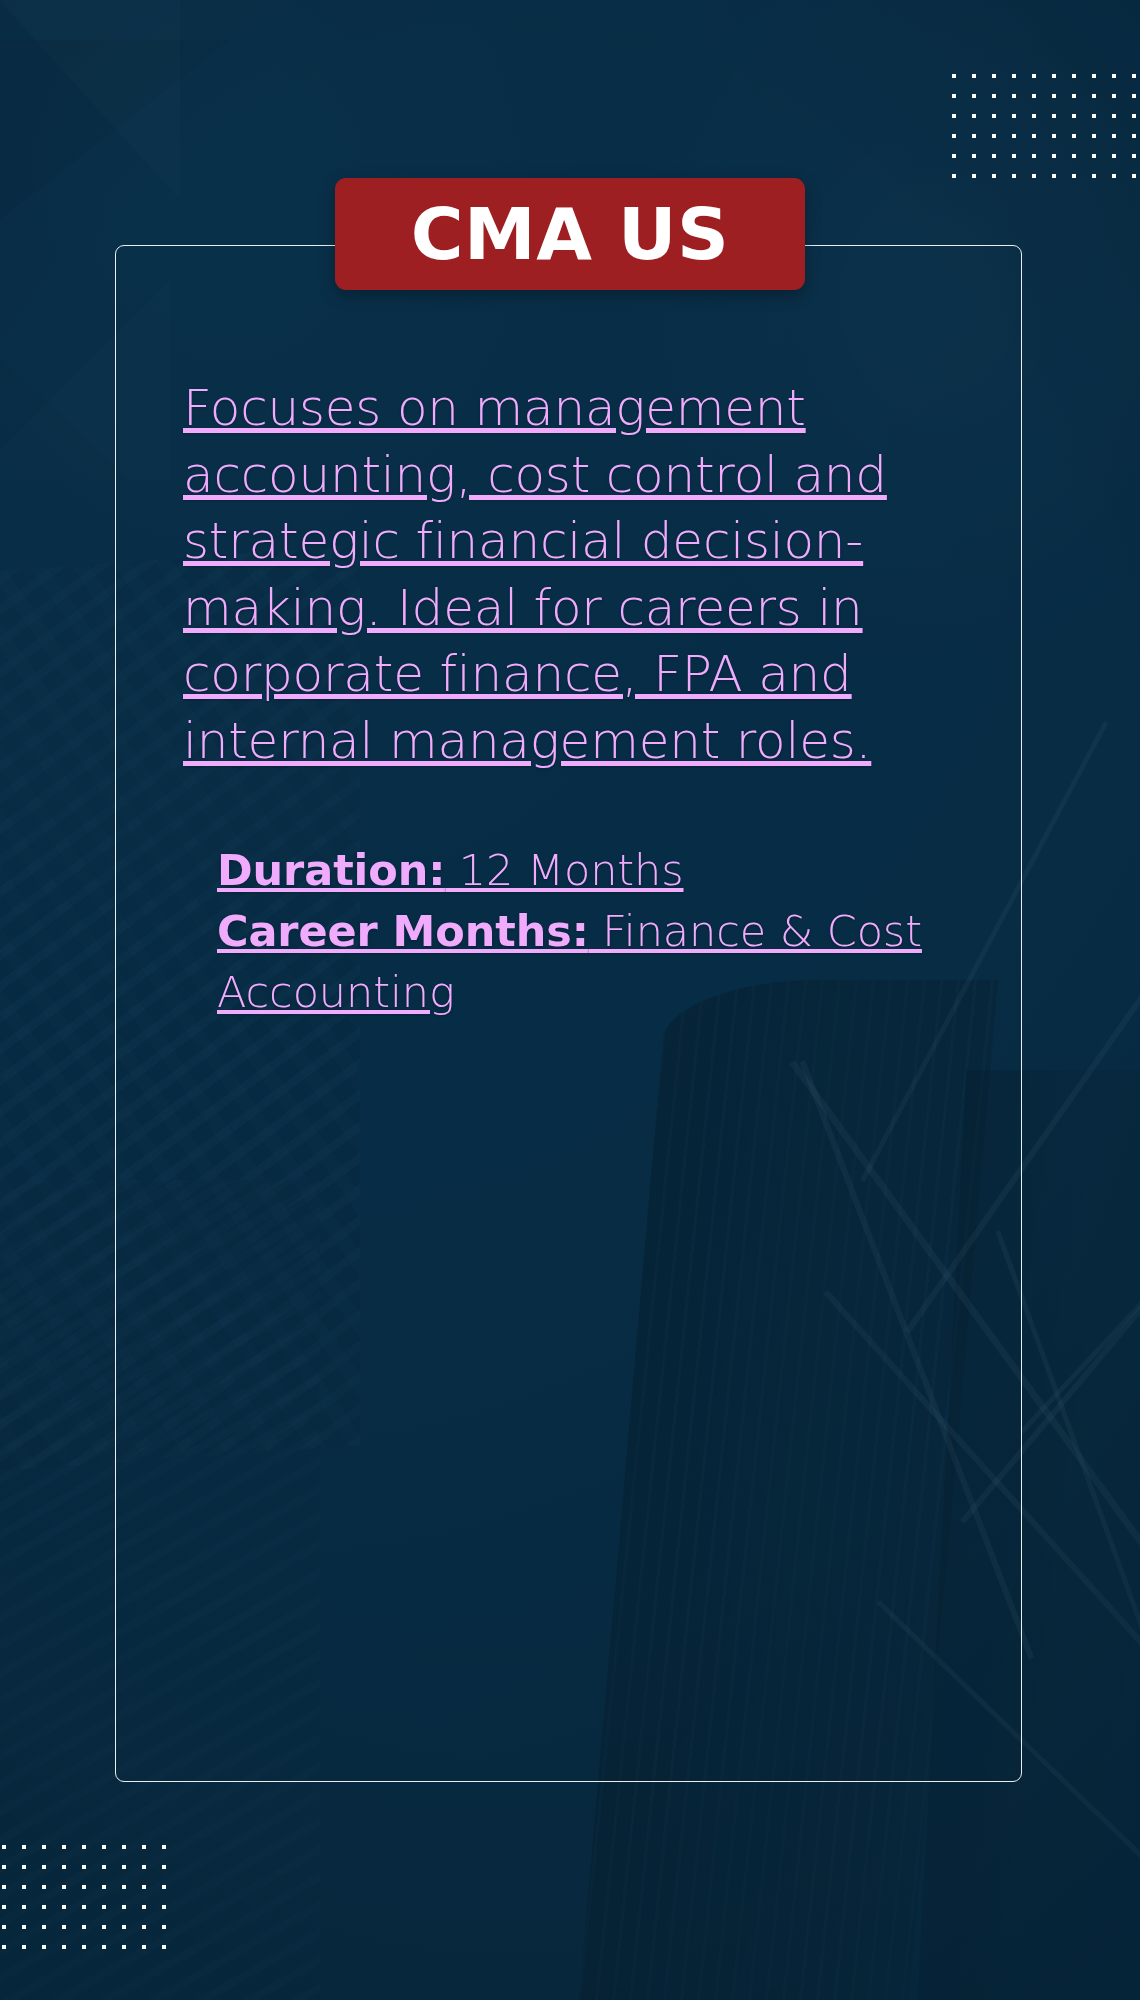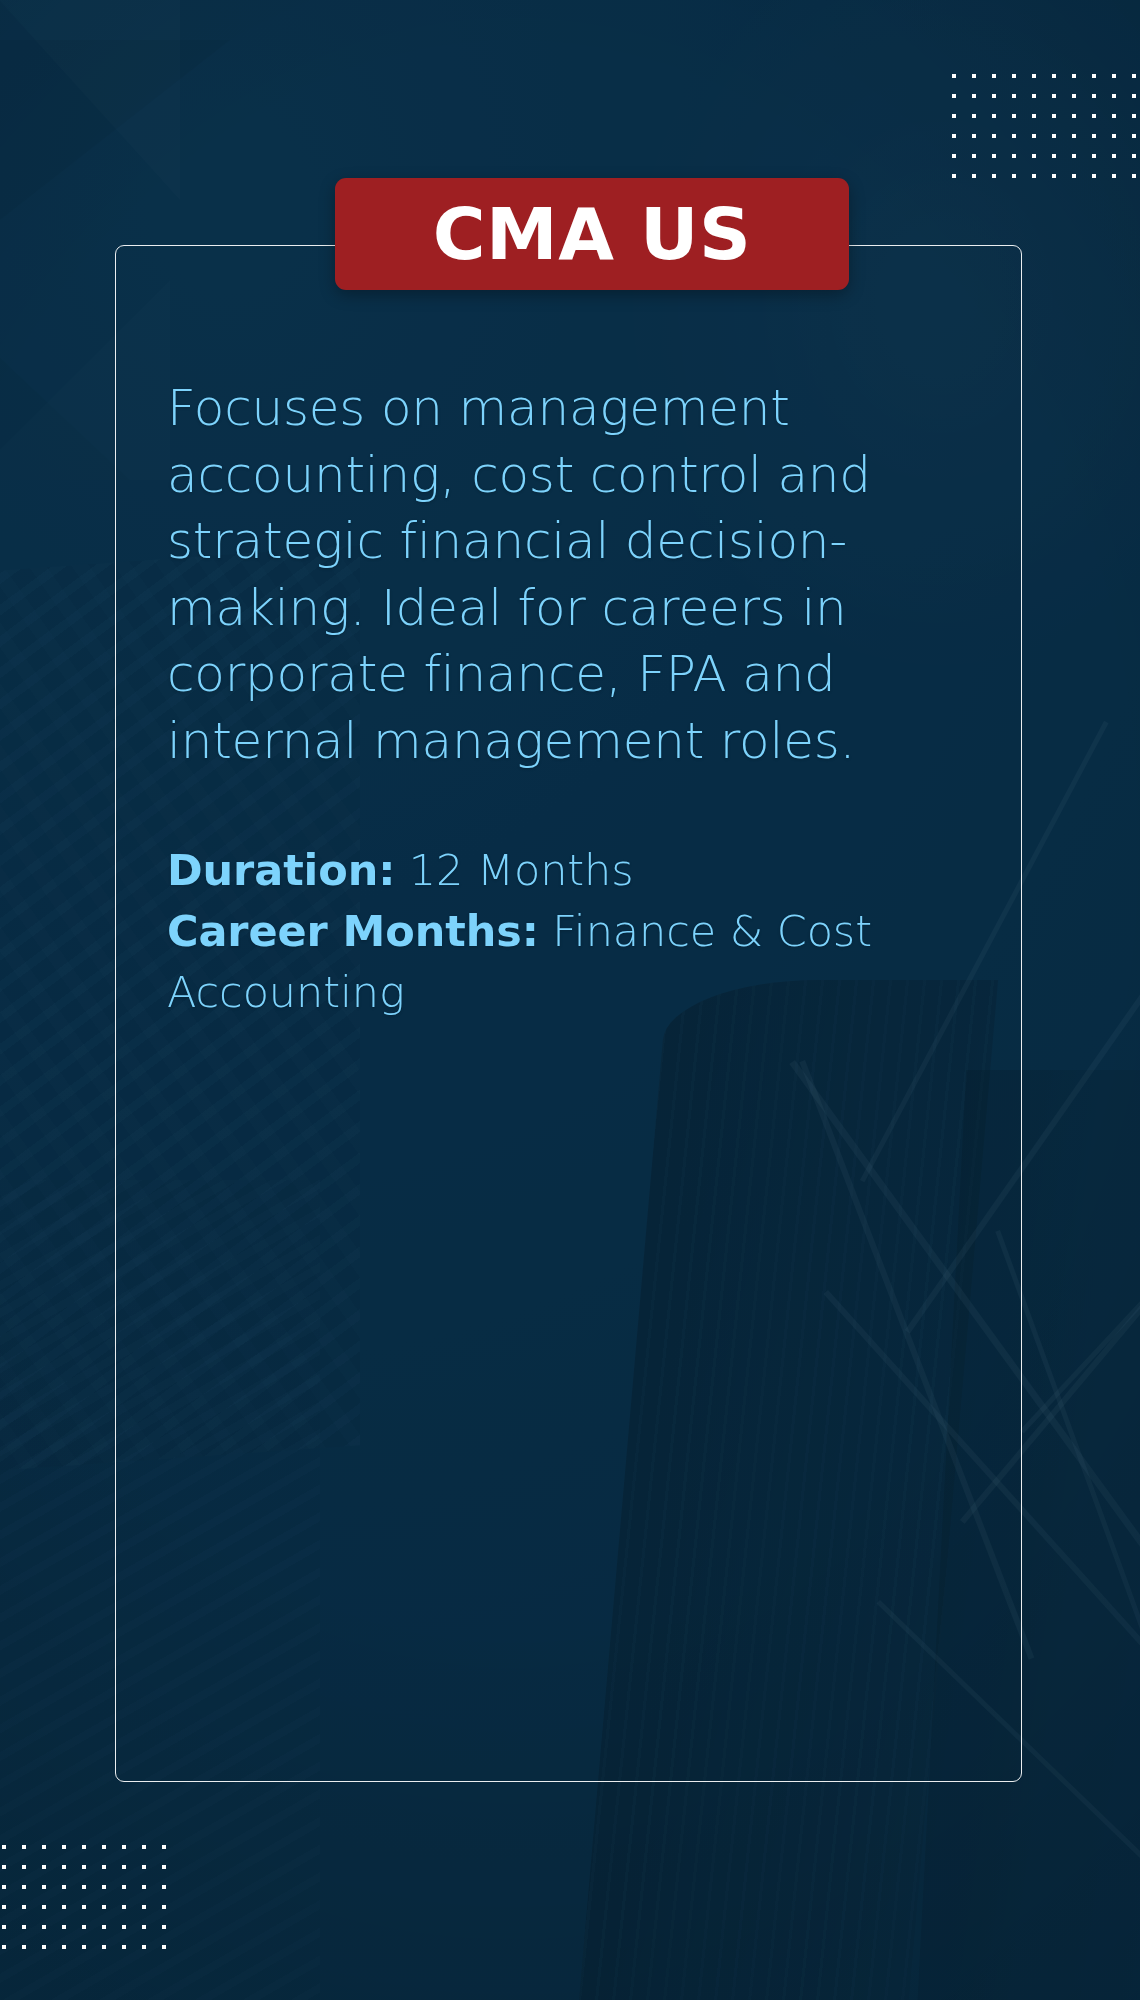--- a/index.html
+++ b/index.html
@@ -132,21 +132,21 @@
     position:absolute; width:4px; height:4px;
     background:#ffffff; border-radius:0;
   }
   #dots-top-right{ left:952px; top:74px; }
   #dots-bottom-left{ left:2px; top:1845px; }
 
   
   #badge{
     position:absolute;
     left:335px; top:178px;
-    width:514px; height:112px;
+    width:470px; height:112px;
     background:#9e1f22;
     border-radius:11px;
     display:flex; align-items:center; justify-content:center;
     box-shadow:0 5px 16px rgba(0,0,0,.30);
     z-index:6;
   }
   #badge-label{
     font-family:"DejaVu Sans", sans-serif;
     font-weight:700;
     font-size:72px;
@@ -162,45 +162,46 @@
     left:115px; top:245px;
     width:907px; height:1537px;
     border:1.4px solid rgba(255,255,255,.92);
     border-radius:9px;
     z-index:4;
   }
 
   
   #content{
     position:absolute;
-    left:167px; top:375px;
+    left:183px; top:375px;
     width:790px;
     z-index:5;
-    color:#7dd3fc;
+    color:#f0abfc;
+    text-decoration:underline;
   }
   #description{
     font-family:"DejaVu Sans", sans-serif;
     font-weight:300;
     font-size:50px;
     line-height:1.33;
     letter-spacing:-.2px;
     max-width:760px;
     text-shadow:0 1px 3px rgba(0,0,0,.22);
   }
   #meta{
     margin-top:66px;
     font-family:"DejaVu Sans", sans-serif;
     font-weight:300;
     font-size:43px;
     line-height:1.42;
     letter-spacing:-.1px;
     text-shadow:0 1px 3px rgba(0,0,0,.22);
   }
   #meta .k{ font-weight:700; }
-  #meta .row{ display:block; }
+  #meta .row{ display:block;margin-left:34px; }
 </style>
 </head>
 <body>
 
 <div id="bg">
   <div class="bg-base"></div>
 
   <div class="tri tri-a"></div>
   <div class="tri tri-b"></div>
   <div class="tri tri-c"></div>

